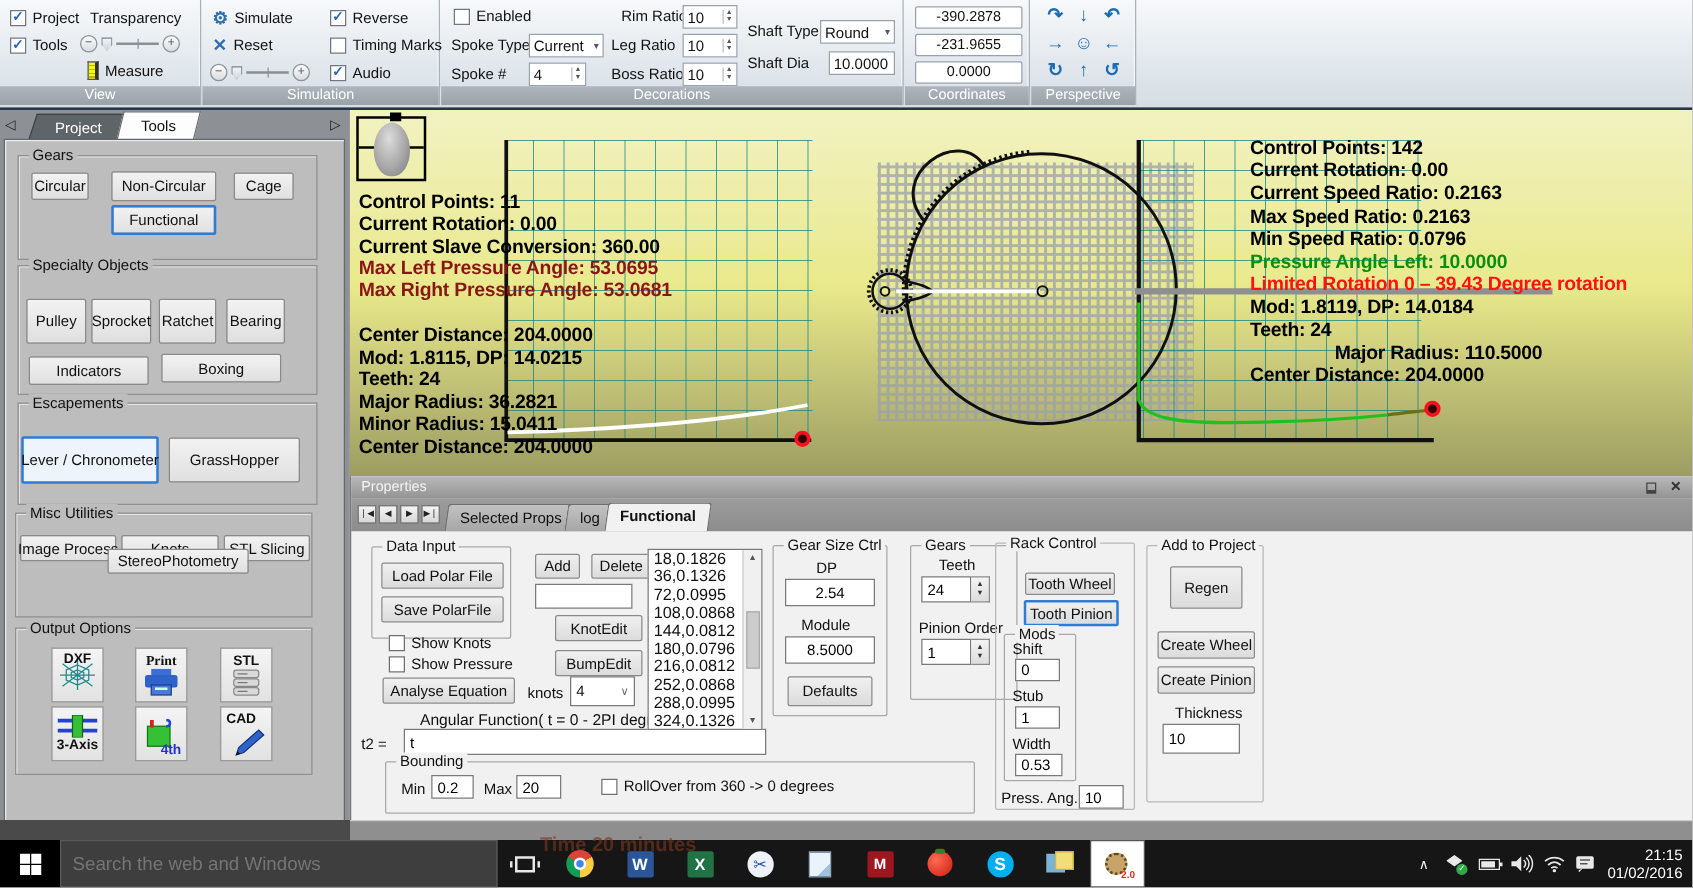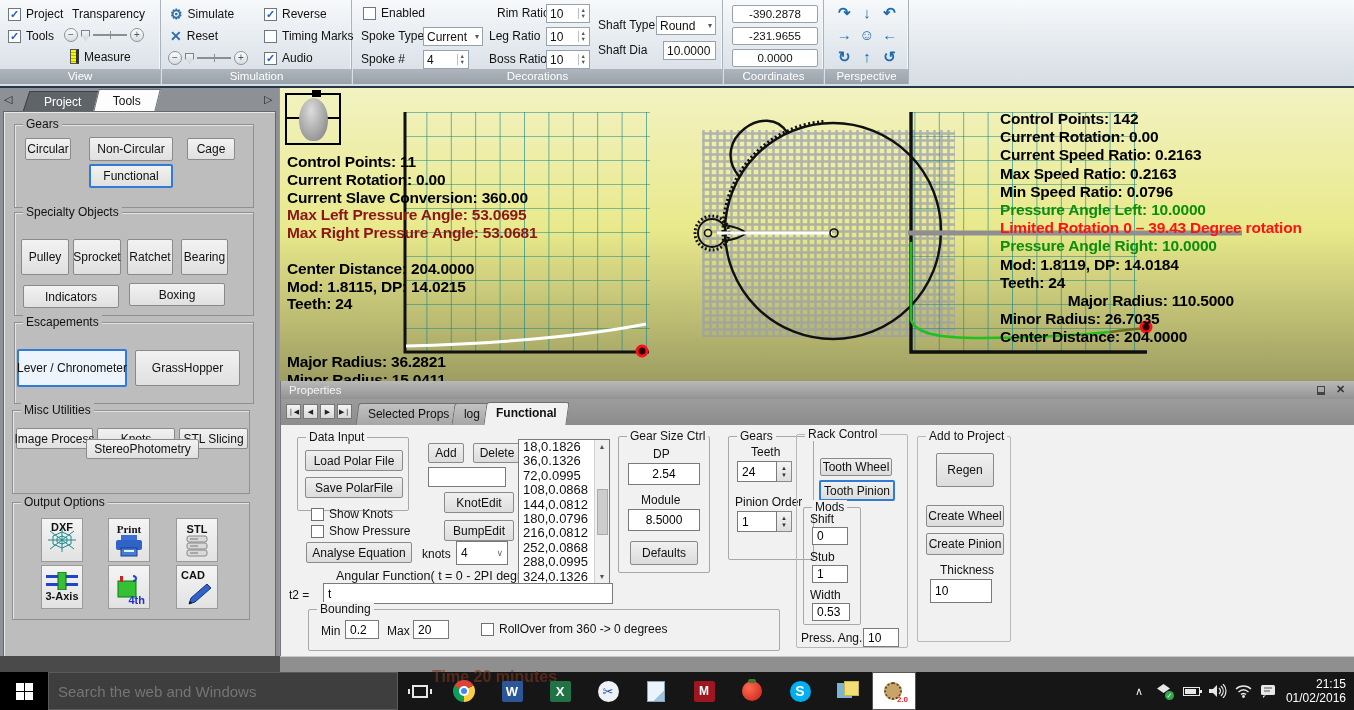--- a/index.html
+++ b/index.html
@@ -409,38 +409,36 @@
     <div class="statblock" style="left:7px;top:65px">
       <div class="statline" style="color: rgb(0, 0, 0);">Control Points: 11</div>
       <div class="statline" style="color: rgb(0, 0, 0);">Current Rotation: 0.00</div>
       <div class="statline" style="color: rgb(0, 0, 0);">Current Slave Conversion: 360.00</div>
       <div class="statline" style="color: rgb(139, 22, 22);">Max Left Pressure Angle: 53.0695</div>
       <div class="statline" style="color: rgb(139, 22, 22);">Max Right Pressure Angle: 53.0681</div>
       <div class="statline"></div>
       <div class="statline" style="color: rgb(0, 0, 0);">Center Distance: 204.0000</div>
       <div class="statline" style="color: rgb(0, 0, 0);">Mod: 1.8115, DP: 14.0215</div>
       <div class="statline" style="color: rgb(0, 0, 0);">Teeth: 24</div>
-      <div class="statline" style="color: rgb(0, 0, 0); margin-top: 40px;">Major Radius: 36.2821</div>
+      <div class="statline" style="color: rgb(0, 0, 0);">Major Radius: 36.2821</div>
       <div class="statline" style="color: rgb(0, 0, 0);">Minor Radius: 15.0411</div>
       <div class="statline" style="color: rgb(0, 0, 0);">Center Distance: 204.0000</div>
     </div>
 
     <div class="statblock" style="left:720px;top:22px">
       <div class="statline2" style="color: rgb(0, 0, 0);">Control Points: 142</div>
       <div class="statline2" style="color: rgb(0, 0, 0);">Current Rotation: 0.00</div>
       <div class="statline2" style="color: rgb(0, 0, 0);">Current Speed Ratio: 0.2163</div>
       <div class="statline2" style="color: rgb(0, 0, 0);">Max Speed Ratio: 0.2163</div>
       <div class="statline2" style="color: rgb(0, 0, 0);">Min Speed Ratio: 0.0796</div>
       <div class="statline2" style="color: rgb(10, 143, 10);">Pressure Angle Left: 10.0000</div>
       <div class="statline2" style="color: rgb(255, 18, 18);">Limited Rotation  0 – 39.43 Degree rotation</div>
-      <div class="statline2" style="color: rgb(10, 143, 10);">Pressure Angle Right: 10.0000</div>
       <div class="statline2" style="color: rgb(0, 0, 0);">Mod: 1.8119, DP: 14.0184</div>
       <div class="statline2" style="color: rgb(0, 0, 0);">Teeth: 24</div>
       <div class="statline2" style="color: rgb(0, 0, 0); text-align: center;">Major Radius: 110.5000</div>
-      <div class="statline2" style="color: rgb(0, 0, 0);">Minor Radius: 26.7035</div>
       <div class="statline2" style="color: rgb(0, 0, 0);">Center Distance: 204.0000</div>
     </div>
   </div>
 
   <div class="props">
     <div class="props-title">
       <span>Properties</span>
     </div>
     <span class="pin" style="left:1036px"></span>
     <span class="closex" style="left:1055px">✕</span>

